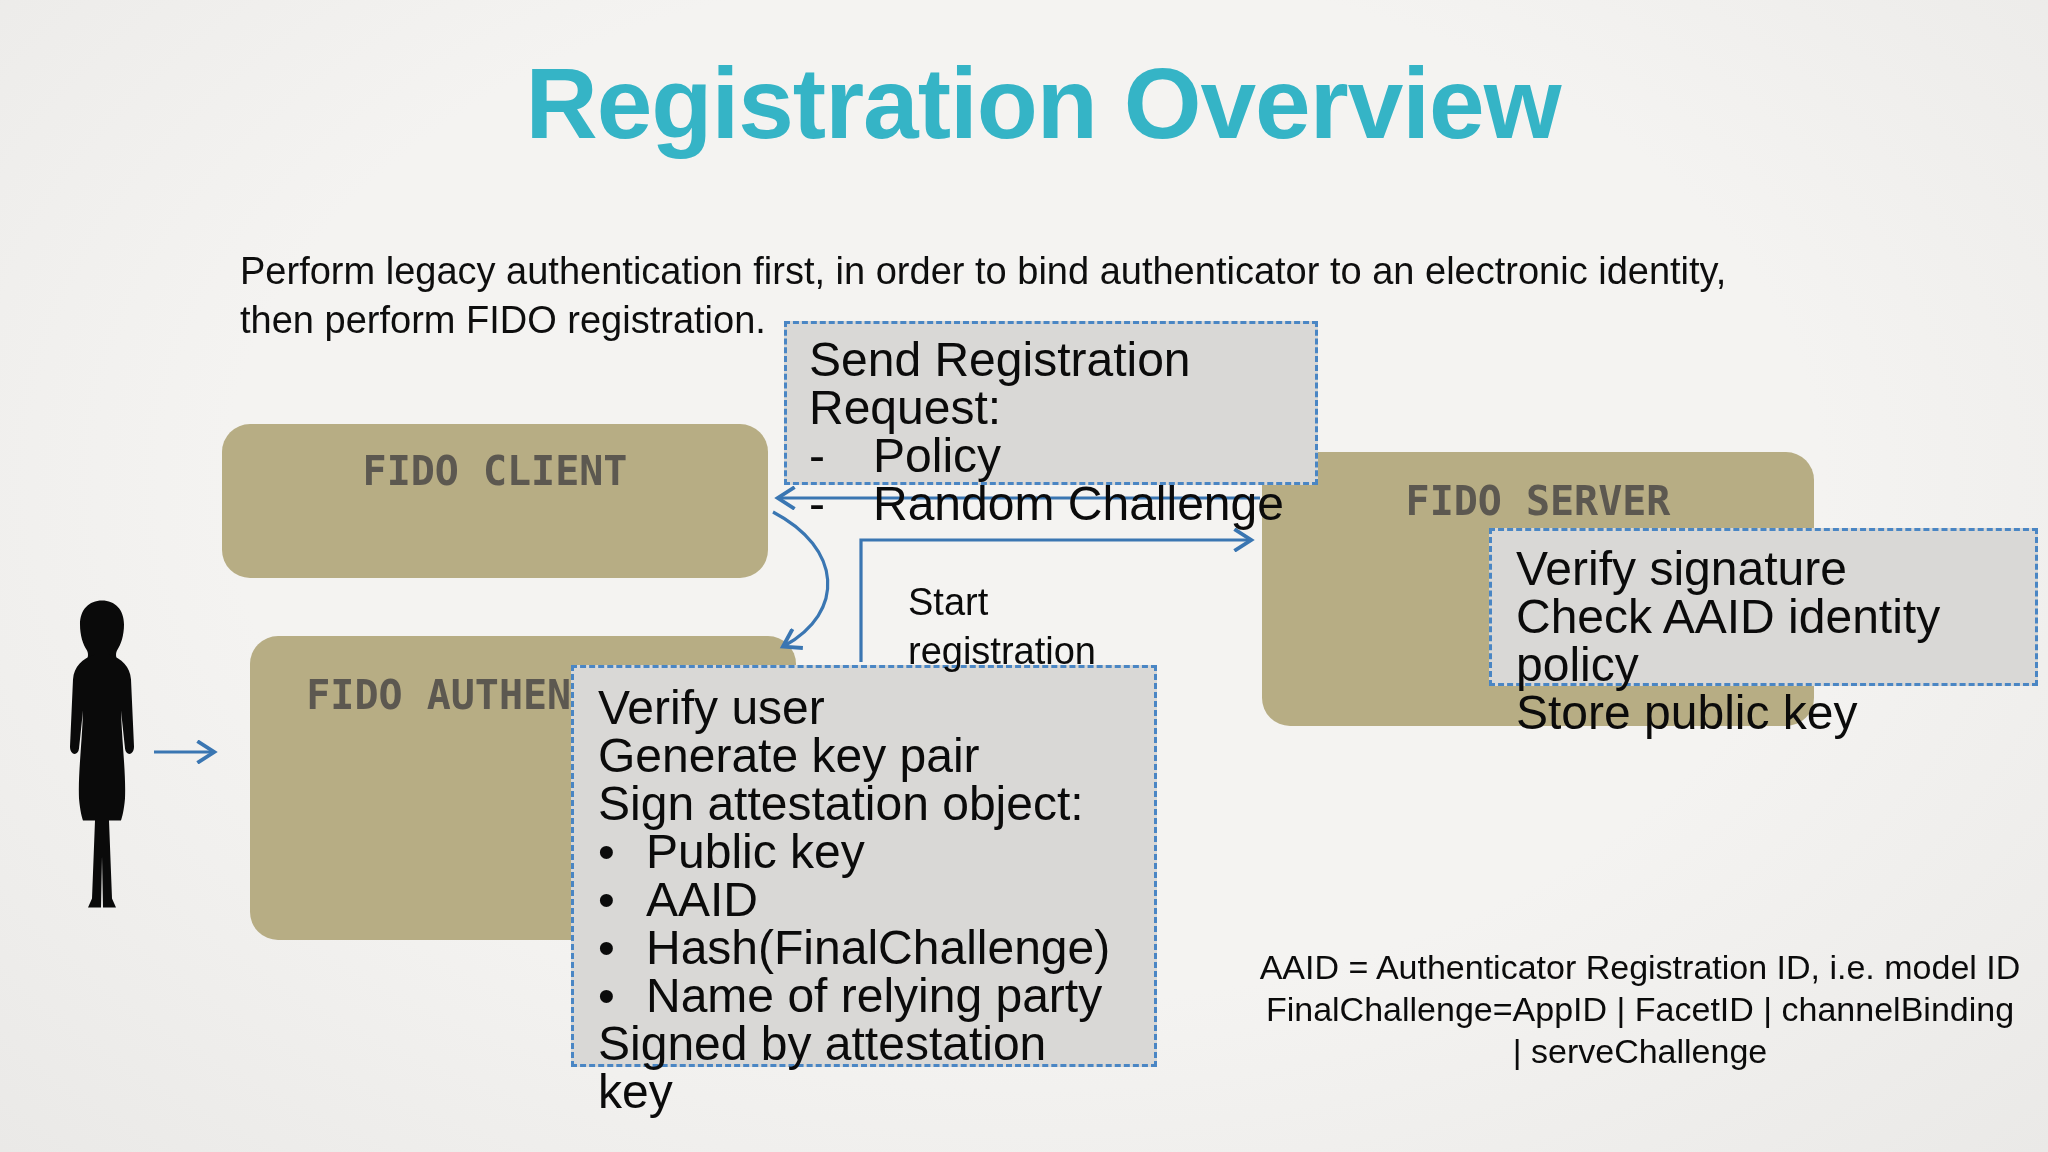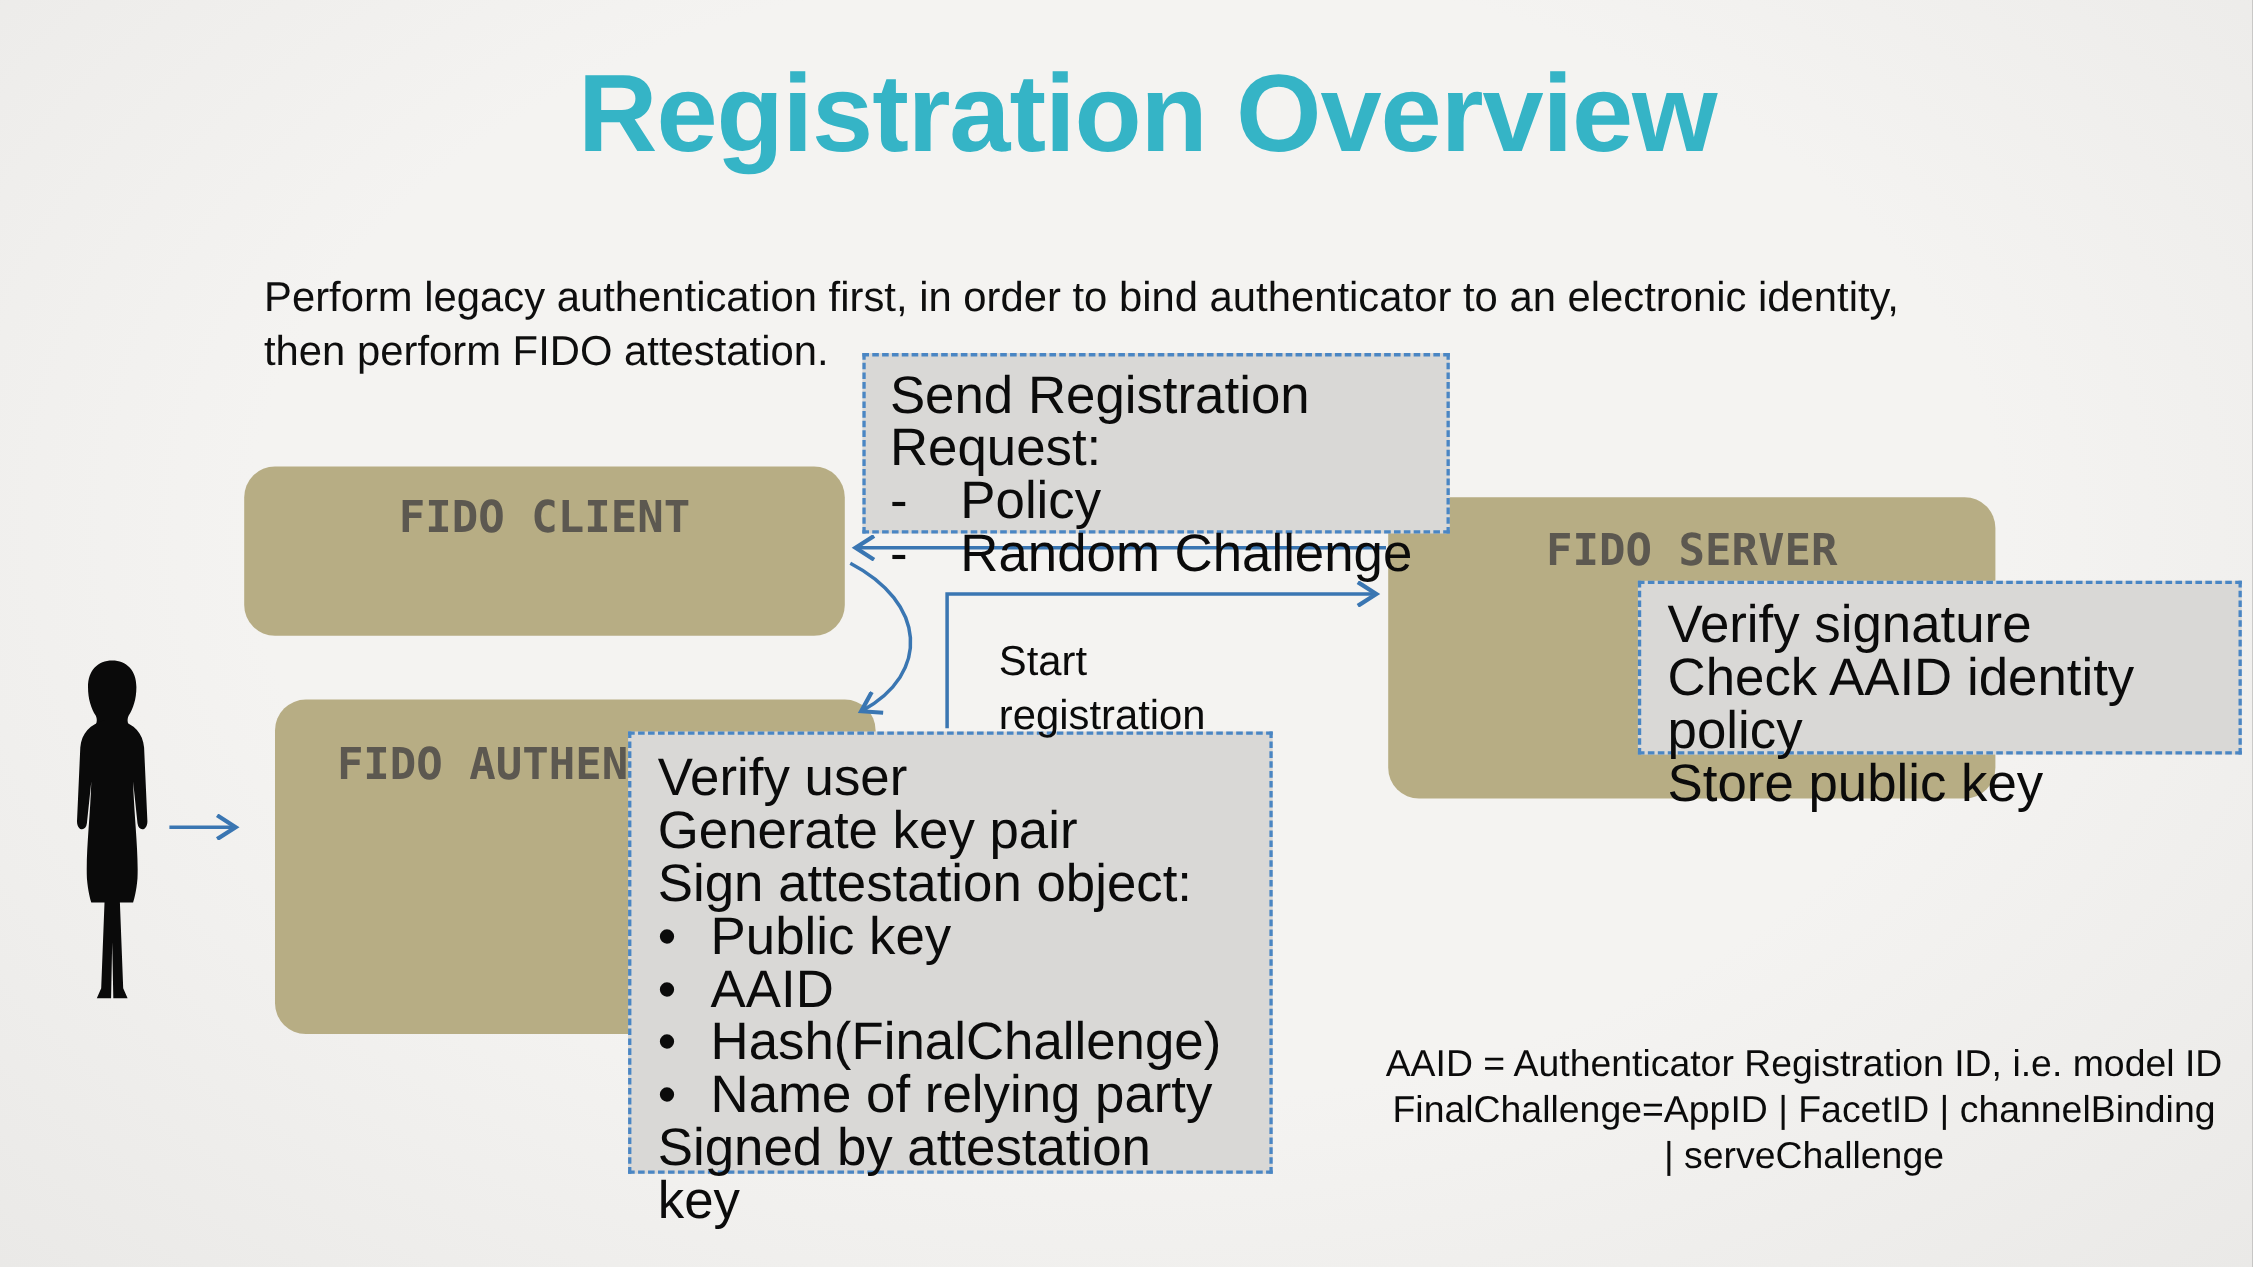--- a/index.html
+++ b/index.html
@@ -53,21 +53,21 @@
 </style>
 </head>
 <body>
 
 <div class="slide">
 
   <h1 class="title">Registration Overview</h1>
 
   <div class="intro">
     <span>Perform legacy authentication first, in order to bind authenticator to an electronic identity,</span><br>
-    <span>then perform FIDO attestation.</span>
+    <span>then perform FIDO registration.</span>
   </div>
 
   <div class="entity" id="box-client">
     <span class="lbl">FIDO CLIENT</span>
   </div>
   <div class="entity" id="box-auth">
     <span class="lbl">FIDO AUTHENTICATOR</span>
   </div>
   <div class="entity" id="box-server">
     <span class="lbl">FIDO SERVER</span>

